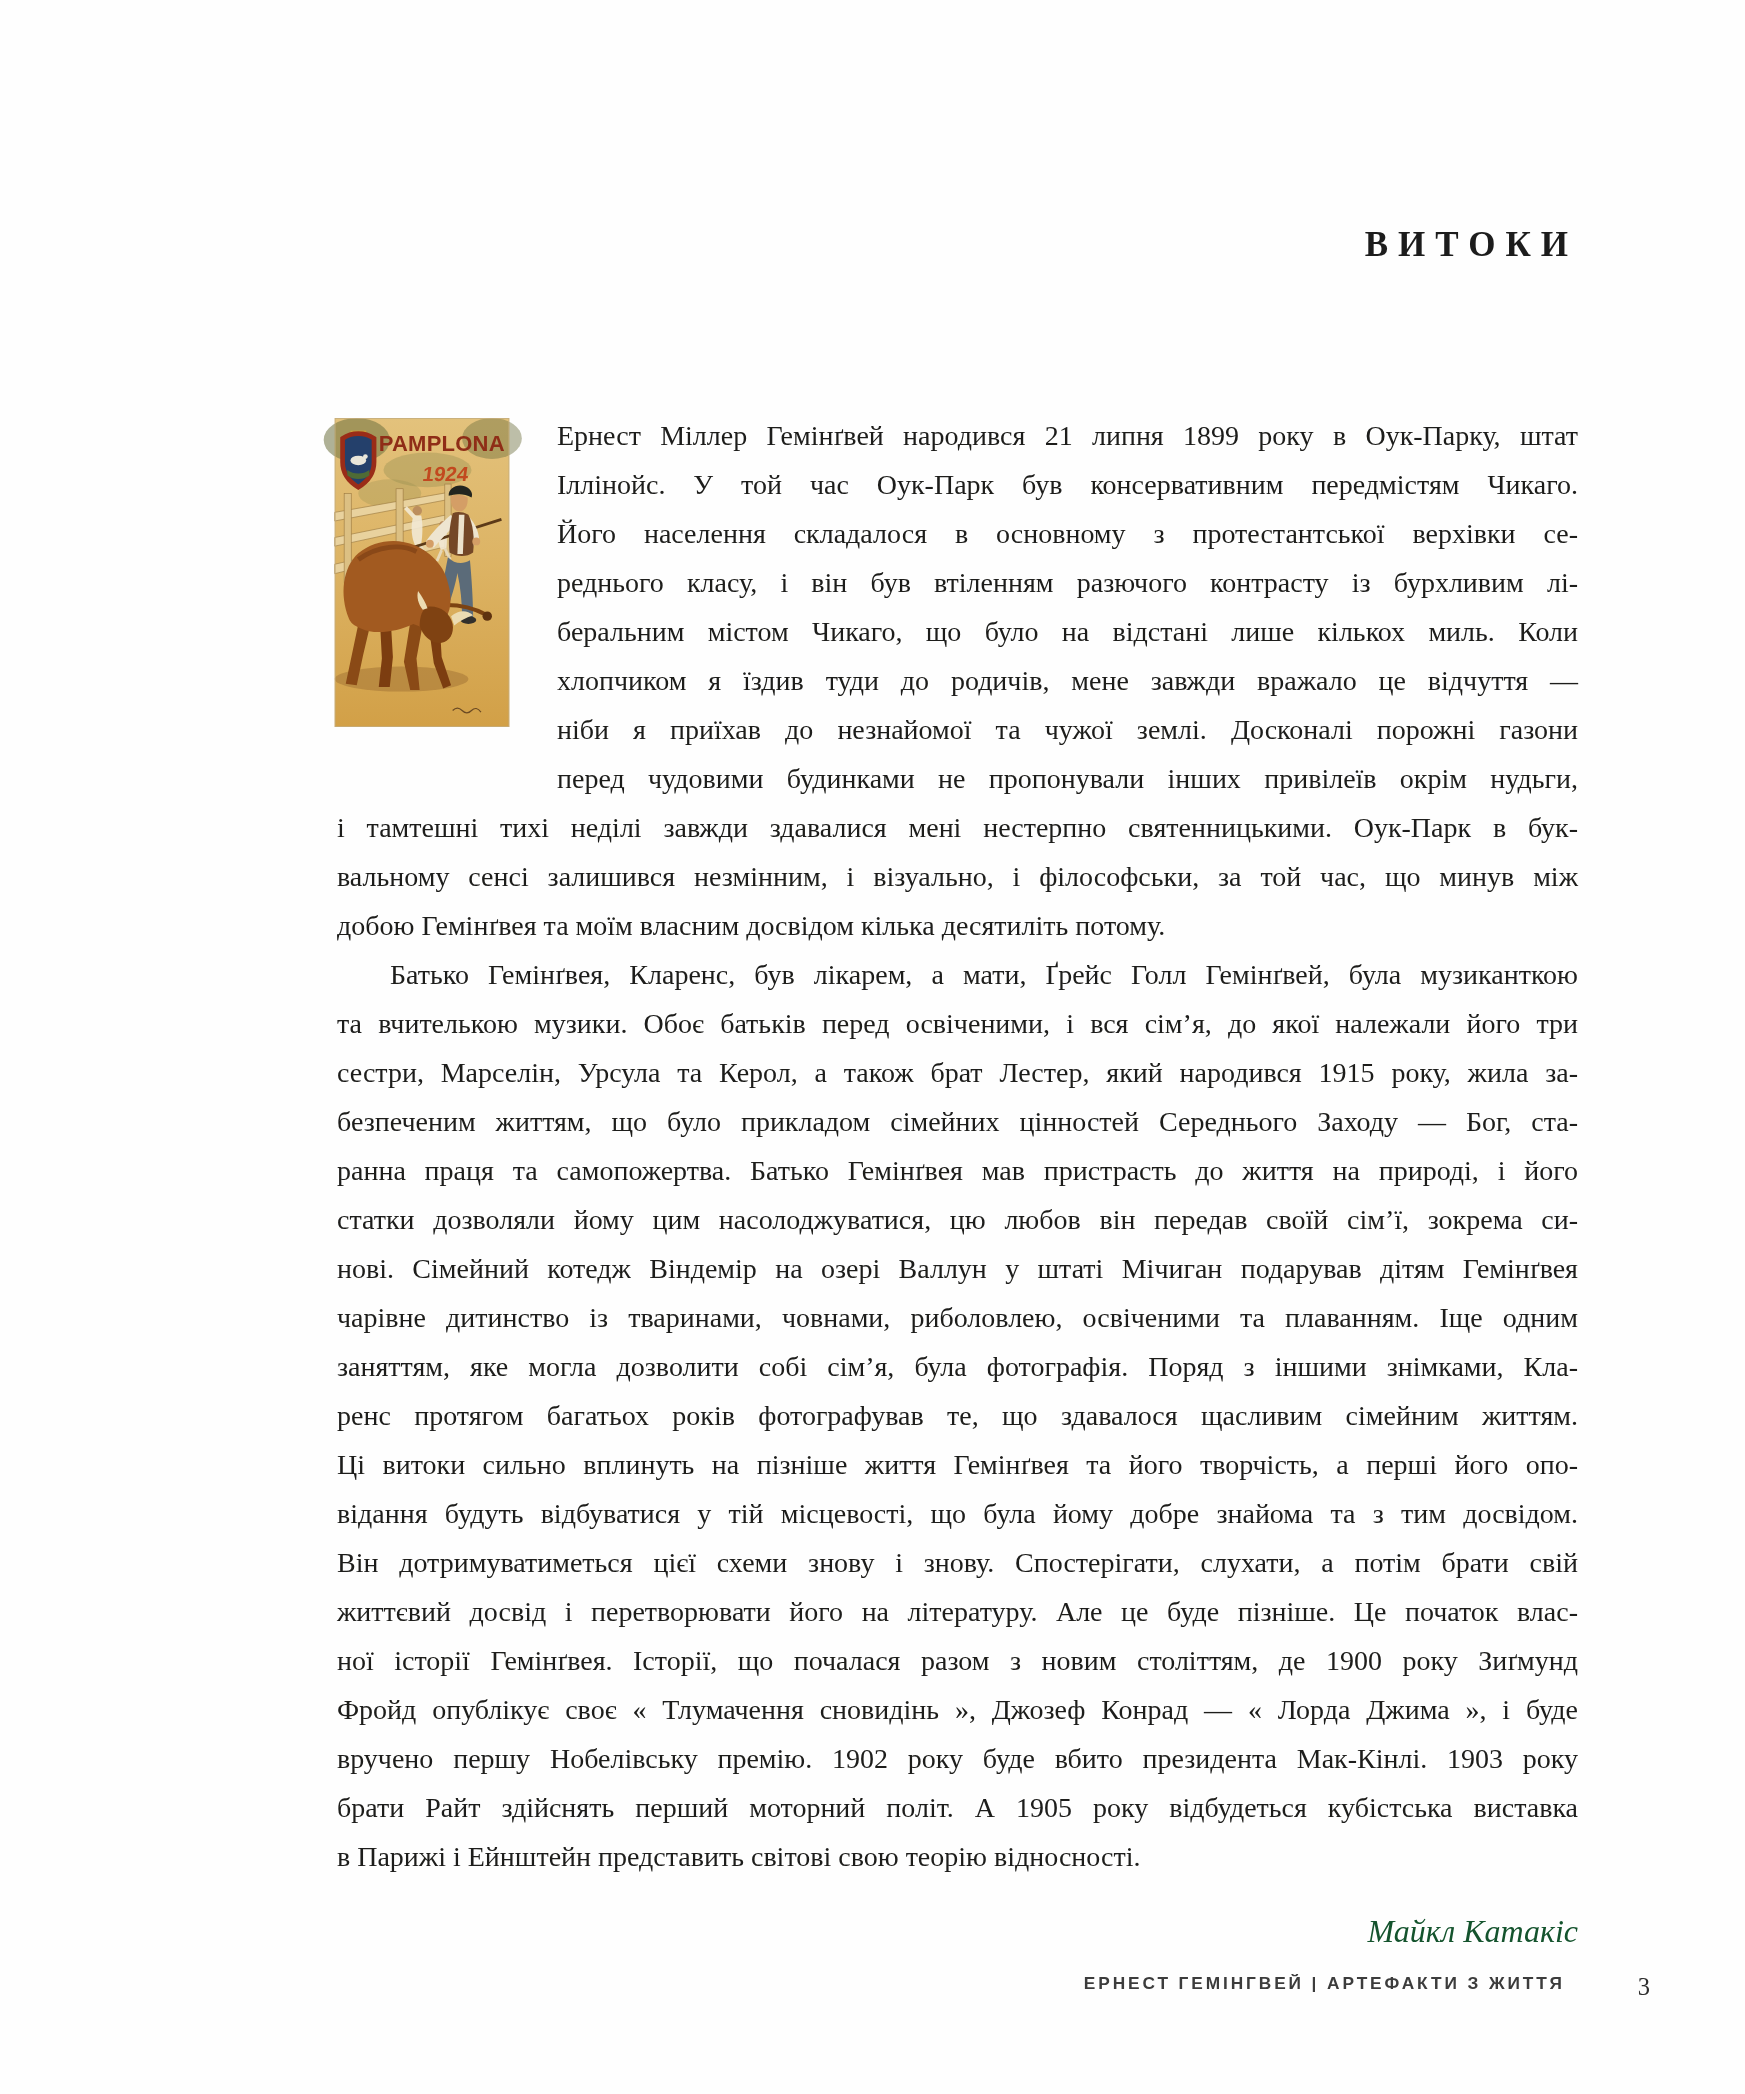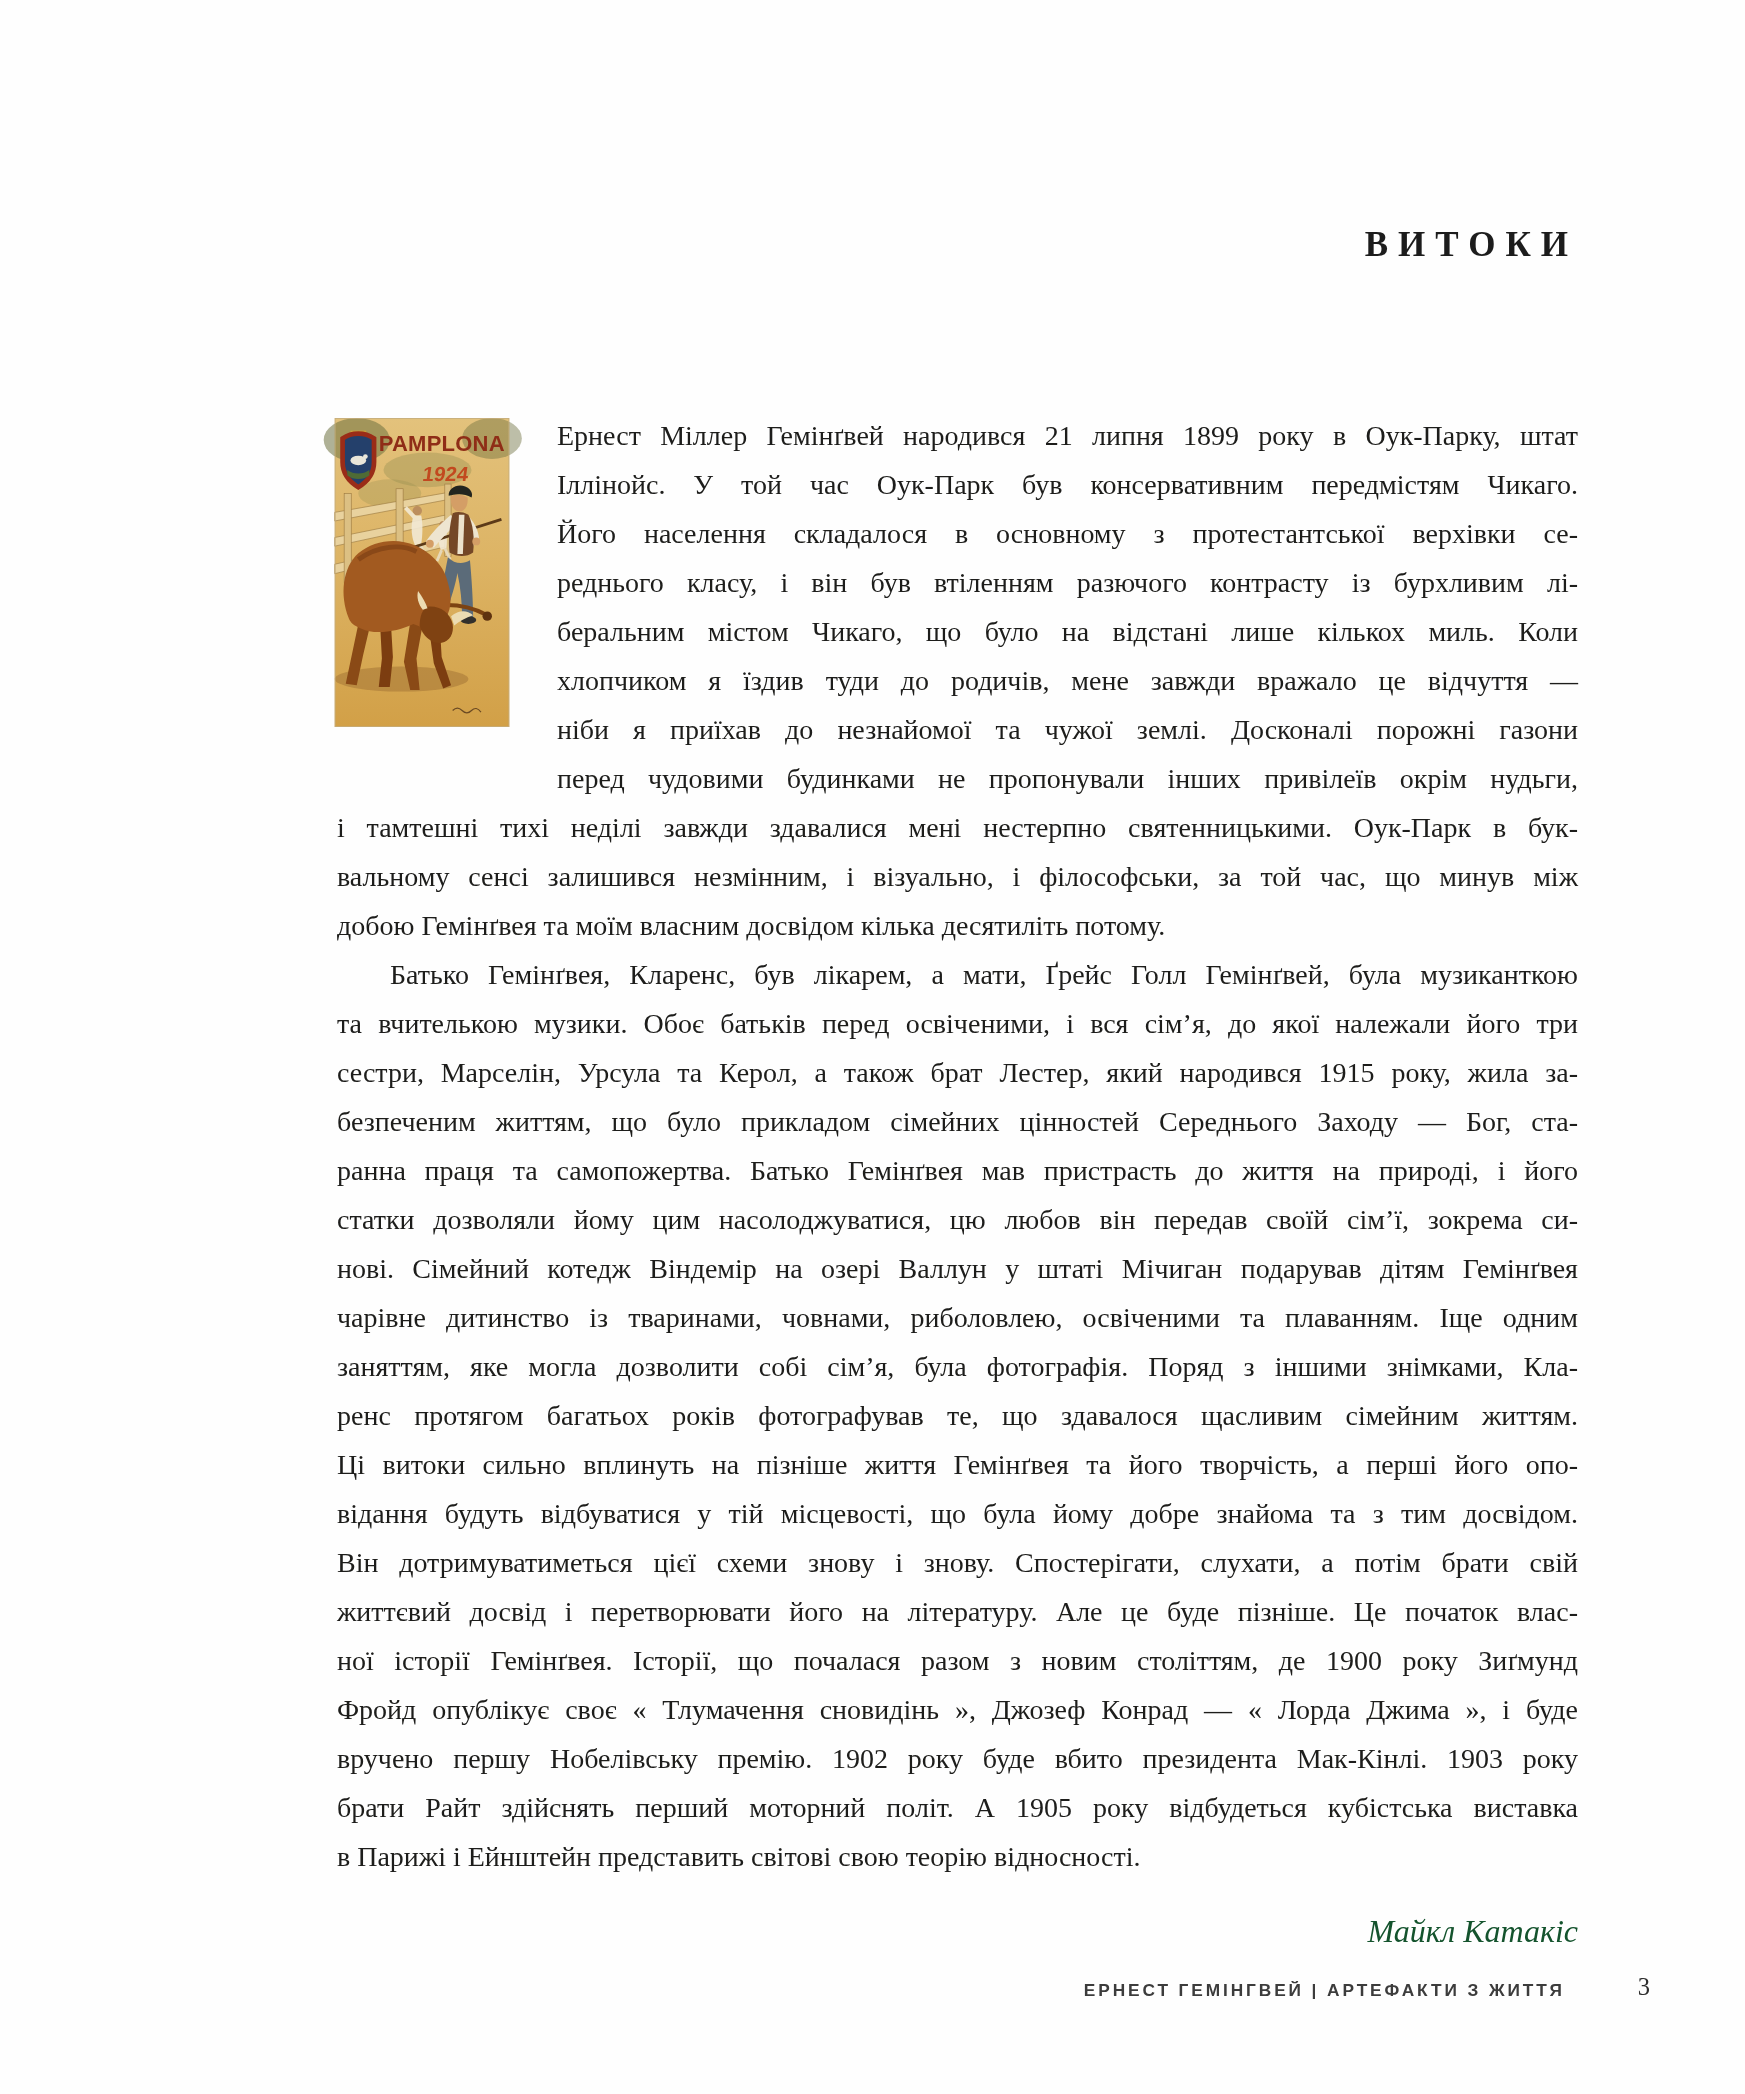--- a/index.html
+++ b/index.html
@@ -33,21 +33,21 @@
   }
   .line.beside { margin-left:243px; }
   .line.indent { text-indent:53px; }
   .line.last { text-align-last:left; }
   .signature {
     position:absolute; left:314px; top:1893px; width:1264px;
     text-align:right; font-style:italic; font-size:32px; color:#14532d;margin-top:20px;
   }
   .footer {
     position:absolute; left:314px; top:1973px; width:1336px;
-    display:flex; justify-content:flex-end; align-items:flex-end; gap:73px;
+    display:flex; justify-content:flex-end; align-items:flex-start; gap:73px;
   }
   .footer-title {
     font-family:"Liberation Sans", sans-serif;
     font-size:17.3px; font-weight:600; letter-spacing:2.9px;
     color:#3c3c3c;
   }
   .footer-page {
     font-family:"Liberation Serif", serif;
     font-size:24.5px; color:#2f2f2f;
   }

